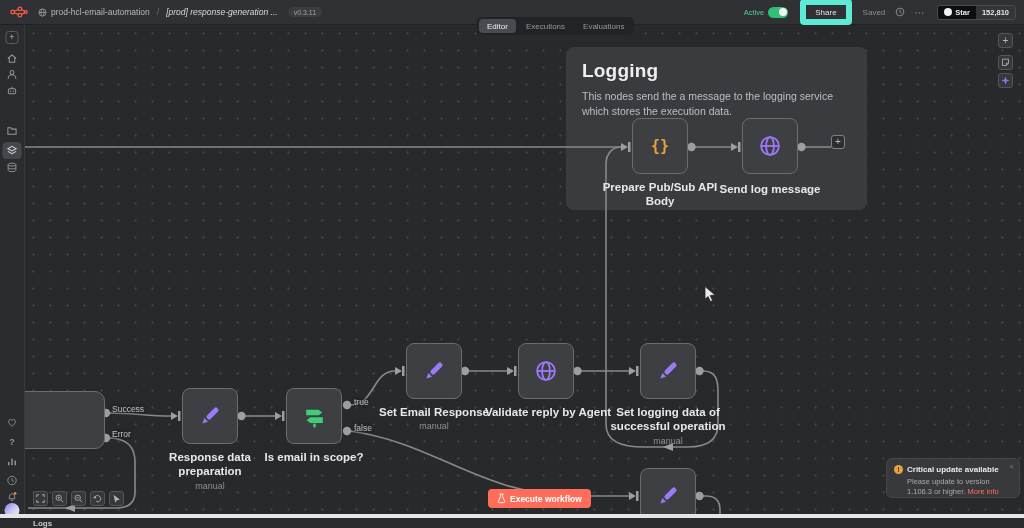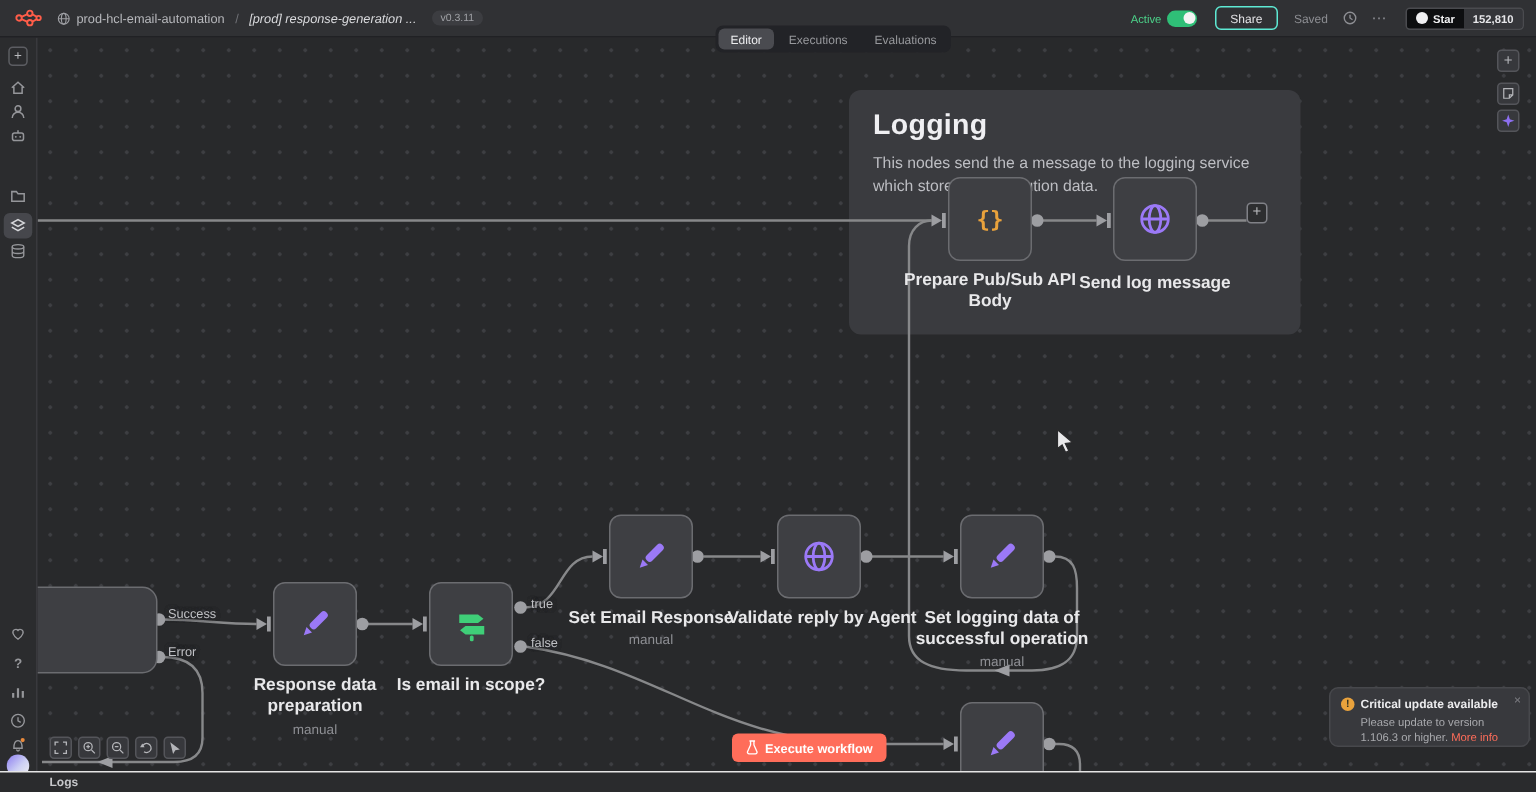--- a/index.html
+++ b/index.html
@@ -19,21 +19,21 @@
   .logo { width:18px; height:14px; margin-right:10px; flex:none; }
   .crumb { display:flex; align-items:center; gap:4px; font-size:8.5px; color:#b7b8bc; }
   .crumb .sep { color:#6f7075; margin:0 3px; }
   .wf-name { color:#d9dadd; font-size:8.5px;font-style:italic; }
   .ver-badge { background:#3c3d41; color:#9fa0a5; font-size:7px; border-radius:7px; padding:1.5px 6px; margin-left:6px; }
   .tb-spacer { flex:1; }
   .active-wrap { display:flex; align-items:center; gap:4px; margin-right:12px; }
   .active-label { font-size:7.5px; color:#4cd38a; }
   .toggle { width:20px; height:11px; border-radius:6px; background:#2fbf77; position:relative; }
   .toggle .knob { position:absolute; right:1.5px; top:1.5px; width:8px; height:8px; border-radius:50%; background:#f3f3f3; }
-  .share-btn { border:1px solid #5eead4; border-radius:4px; color:#e4e4e7; font-size:8px; padding:2.5px 9px; margin-right:11px; background:transparent; }
+  .share-btn { border:6px solid #5eead4; border-radius:4px; color:#e4e4e7; font-size:8px; padding:2.5px 9px; margin-right:11px; background:transparent; }
   .saved { font-size:8px; color:#8d8e93; margin-right:10px; }
   .tb-ico { color:#8d8e93; margin-right:9px; display:flex; align-items:center; }
   .more-dots { color:#8d8e93; font-size:10px; margin-right:12px; letter-spacing:1px; }
   .star-widget { display:flex; align-items:center; height:15px; border-radius:3px; overflow:hidden; border:1px solid #4a4b4f; }
   .star-left { background:#0d0e10; color:#f0f0f2; font-size:7.5px; font-weight:700; display:flex; align-items:center; gap:3px; padding:0 6px; height:100%; }
   .octo { width:8px; height:8px; border-radius:50%; background:#f0f0f2; }
   .star-count { background:#35363a; color:#e6e6e9; font-size:7.5px; font-weight:700; padding:0 6px; height:100%; display:flex; align-items:center; }
 
   
   .tabsbar { position:absolute; left:477px; top:17px; z-index:60; display:flex; gap:2px;
@@ -44,25 +44,25 @@
   
   .sidebar { position:absolute; left:0; top:25px; width:25px; bottom:0; background:#2b2c2e;
     border-right:1px solid #39393d; z-index:40; }
   .sb-abs { position:absolute; left:50%; transform:translateX(-50%); display:flex; align-items:center; justify-content:center; }
   .sb-plus { width:13px; height:13px; border:1px solid #5c5d62; border-radius:3px; color:#b9babd; font-size:9px; line-height:11px; text-align:center; }
   .sb-active { background:#46474c; border-radius:4px; width:19px; height:17px; }
   .avatar { width:15px; height:15px; border-radius:50%; background:linear-gradient(135deg,#8b7cf0 0%,#cdd0f4 55%,#f0f0f0 100%); }
 
   
   .bottombar { position:absolute; left:0; bottom:0; width:1024px; height:14px; background:#2a2b2d;
-    border-top:1px solid #e5e5e5; z-index:45; display:flex; align-items:center; padding-left:33px; }
+    border-top:4px solid #e5e5e5; z-index:45; display:flex; align-items:center; padding-left:33px; }
   .logs-label { font-size:8px; font-weight:700; color:#c6c7ca; }
 
   
-  .sticky { position:absolute; left:566px; top:60px; width:301px; height:163px; background:#3a3b3f;
+  .sticky { position:absolute; left:566px; top:47px; width:301px; height:163px; background:#3a3b3f;
     border-radius:8px; z-index:2; padding:13px 16px; }
   .sticky h2 { font-size:19px; font-weight:700; color:#efeff2; margin-bottom:7px; letter-spacing:.2px; }
   .sticky p { font-size:10.5px; color:#bdbec3; line-height:1.45; width:272px; }
 
   
   svg.wires { position:absolute; left:0; top:0; z-index:5; }
 
   
   .node-box { position:absolute; width:56px; height:56px; background:#3e3f43; border:1.3px solid #6b6c70;
     border-radius:8px; z-index:10; display:flex; align-items:center; justify-content:center; }

